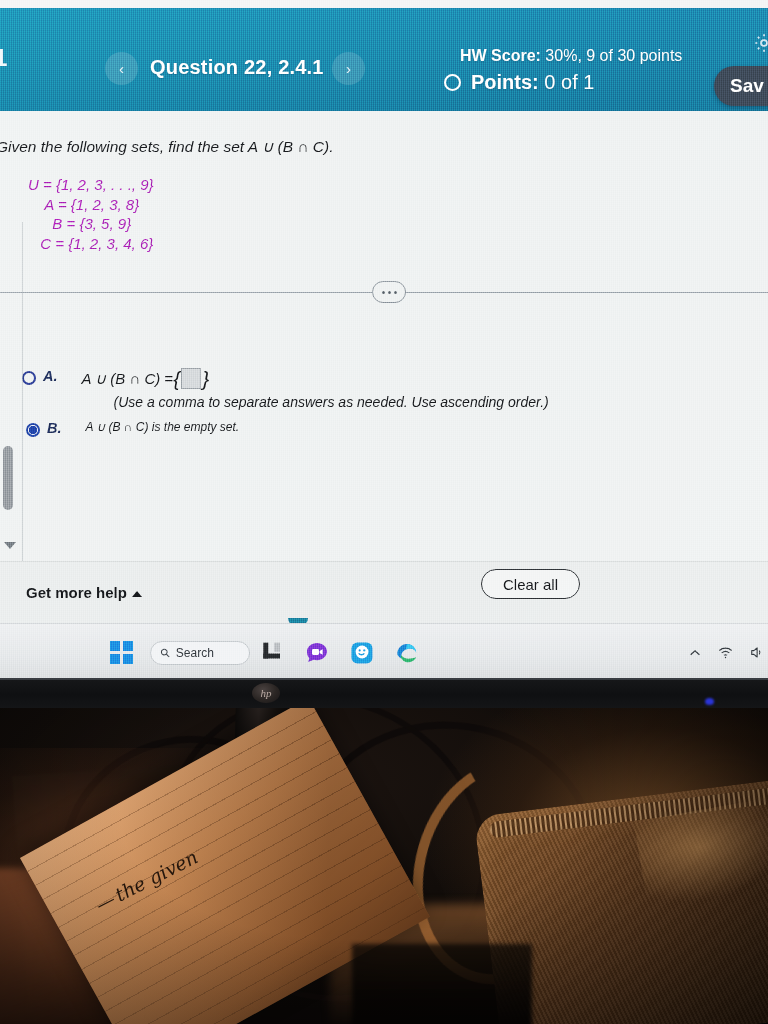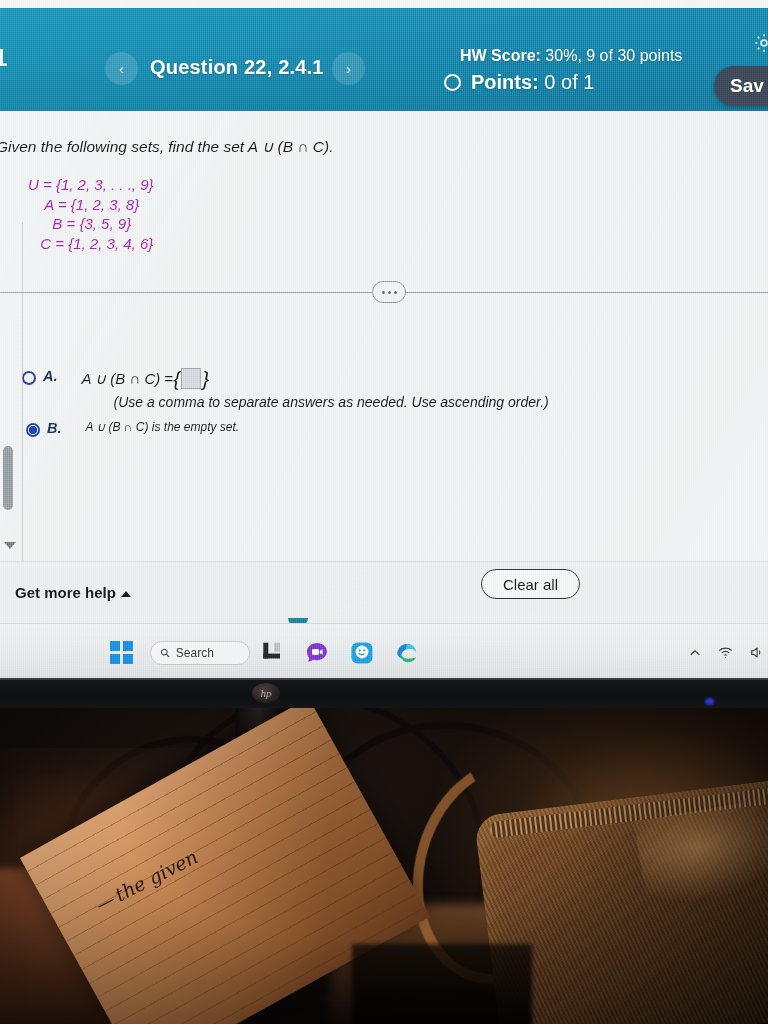--- a/index.html
+++ b/index.html
@@ -163,21 +163,21 @@
     position:absolute; left:22px; top:111px; width:1px; height:450px;
     background:rgba(140,150,158,.45);
   }
 
   
   .toolbar{
     position:absolute; left:0; top:561px; width:768px; height:62px;
     background:#e9ecec; border-top:1px solid #d5d9d9;
   }
   .more-help{
-    position:absolute; left:15px; top:22px;
+    position:absolute; left:26px; top:22px;
     font-size:15px; font-weight:bold; color:#15171a; white-space:nowrap;
   }
   .caret-up{
     display:inline-block; margin-left:5px;
     width:0; height:0; border-left:5px solid transparent; border-right:5px solid transparent;
     border-bottom:6px solid #15171a; vertical-align:middle;
   }
   .btn-clear{
     position:absolute; left:481px; top:569px; width:99px; height:30px;
     border:1.6px solid #2b2f33; border-radius:16px; background:#f2f4f4;

